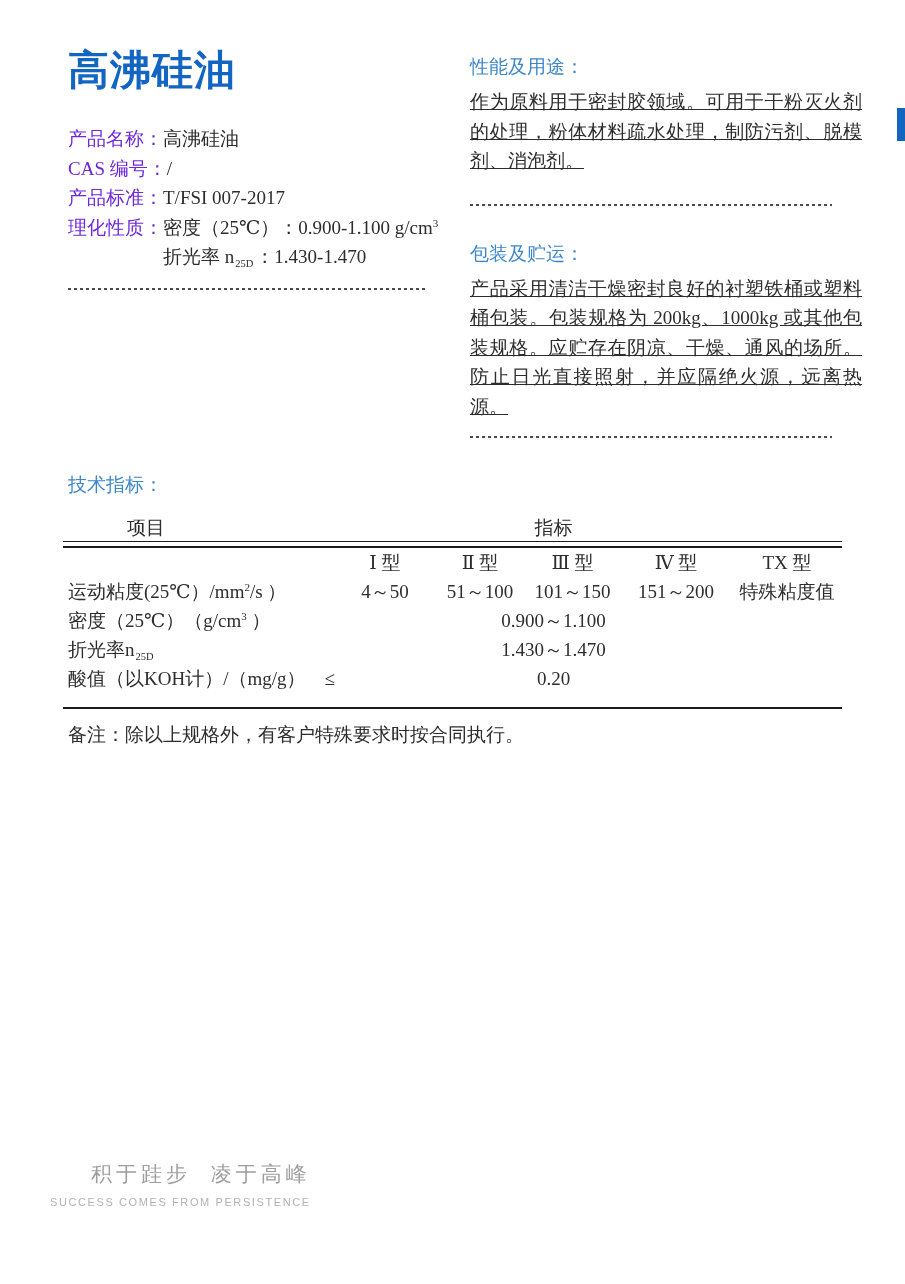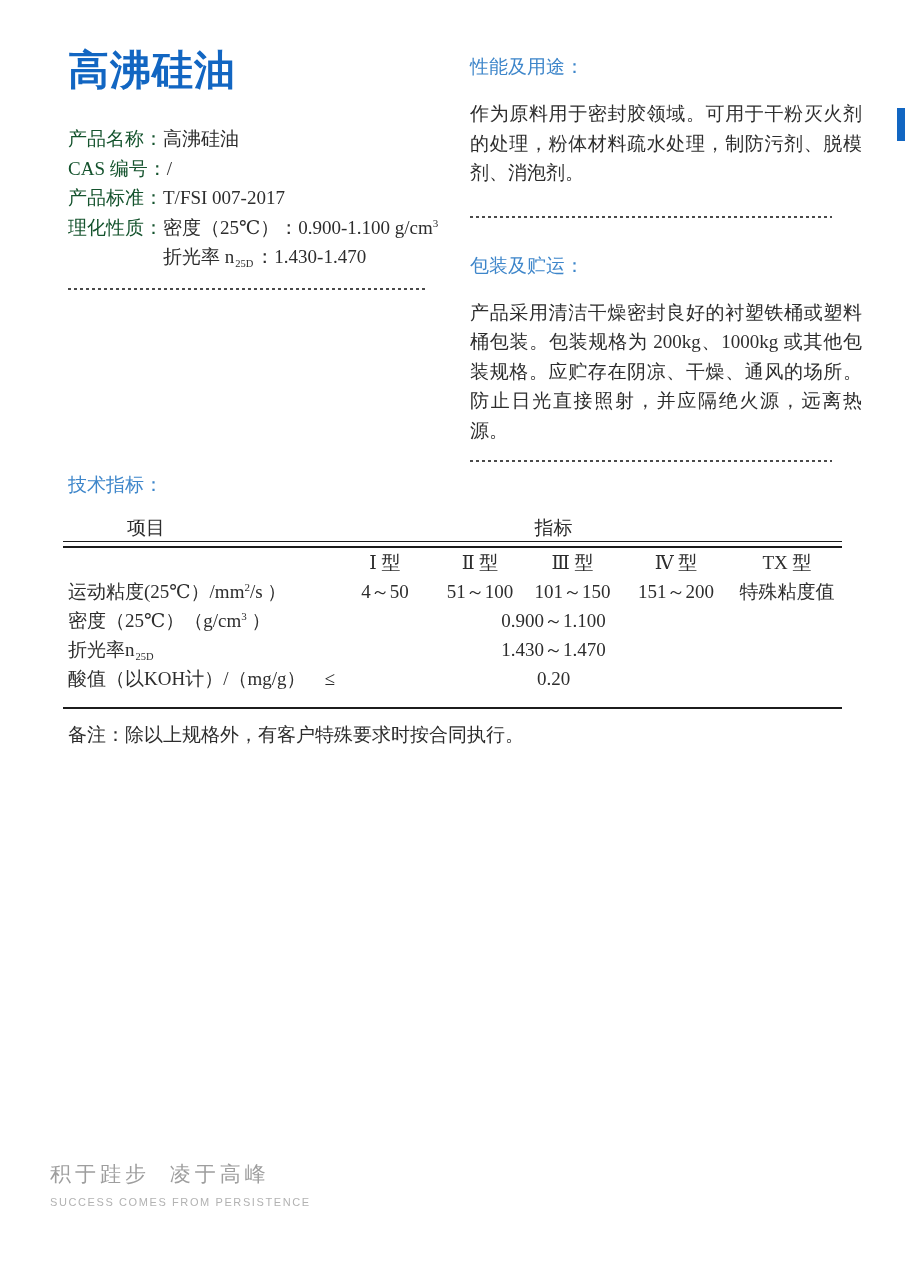--- a/index.html
+++ b/index.html
@@ -13,35 +13,35 @@
          font-family:"Liberation Sans","DejaVu Sans",sans-serif;
          font-size:41px;line-height:48px;font-weight:800;
          color:#1266c2;letter-spacing:1px;}
 
   
   .edge-tab{position:absolute;right:0;top:108px;width:8px;height:33px;background:#1266c2;}
 
   
   .info{position:absolute;left:68px;top:124px;width:392px;}
   .info-row{display:flex;align-items:baseline;}
-  .info-label{color:#14532d;flex:0 0 95px;white-space:nowrap;}
+  .info-label{color:#6d28d9;flex:0 0 95px;white-space:nowrap;}
   .info-value{color:#2d2d2d;white-space:nowrap;}
   .sub-row{padding-left:95px;}
   sup{font-size:11px;line-height:0;}
   .nstack{display:inline-flex;flex-direction:row;align-items:flex-start;
           font-size:10.5px;line-height:9.5px;vertical-align:-4px;margin:0 2px 0 1px;}
 
   
   .dashes{height:2px;background:repeating-linear-gradient(90deg,#4a4a4a 0 3px,transparent 3px 6px);}
   .info .dashes{margin-top:16px;width:358px;}
 
   
   .col-right{position:absolute;left:470px;top:52px;width:392px;}
   .sec-head{color:#3e86ca;line-height:29px;}
-  .sec-body{margin-top:18px;text-align:justify;}
+  .sec-body{margin-top:6px;text-align:justify;text-decoration:underline;}
   .perf-dashes{margin-top:28px;width:362px;}
   .pack-head{margin-top:33px;}
   .pack-dashes{margin-top:15px;width:362px;}
 
   
   .specs{position:absolute;left:68px;top:470px;width:790px;}
   .spec-table{border-collapse:collapse;margin-left:-5px;margin-top:16px;
               table-layout:fixed;width:779px;font-size:19px;}
   .spec-table td{padding:0;line-height:29px;text-align:center;vertical-align:middle;}
   td.item-col{text-align:left;padding-left:5px;white-space:nowrap;}
@@ -49,21 +49,21 @@
   tr.head td.item-col{padding-left:64px;text-align:left;}
   td.index-cell{text-align:center;padding-right:70px;}
   tr.rule td{height:4px;border-bottom:2.5px solid #1c1c1c;line-height:4px;}
   td.span-val{text-align:center;padding-right:70px;}
   tr.foot td{height:14px;border-bottom:2px solid #1c1c1c;line-height:14px;}
   .note{margin-top:11px;margin-left:0;}
 
   
   .footer{position:absolute;left:50px;top:1161px;
           font-family:"Liberation Sans","DejaVu Sans",sans-serif;}
-  .slogan-cn{color:#9e9e9e;font-size:21px;line-height:26px;letter-spacing:4px;white-space:pre;}
+  .slogan-cn{color:#9e9e9e;font-size:21px;line-height:26px;letter-spacing:4px;white-space:pre;text-align:right;}
   .slogan-en{color:#b2b2b2;font-size:11px;line-height:14px;letter-spacing:1.6px;margin-top:8px;}
 </style>
 </head>
 <body>
 
 <div class="page">
 
   <div class="edge-tab"></div>
 
   <h1 class="title">高沸硅油</h1>

